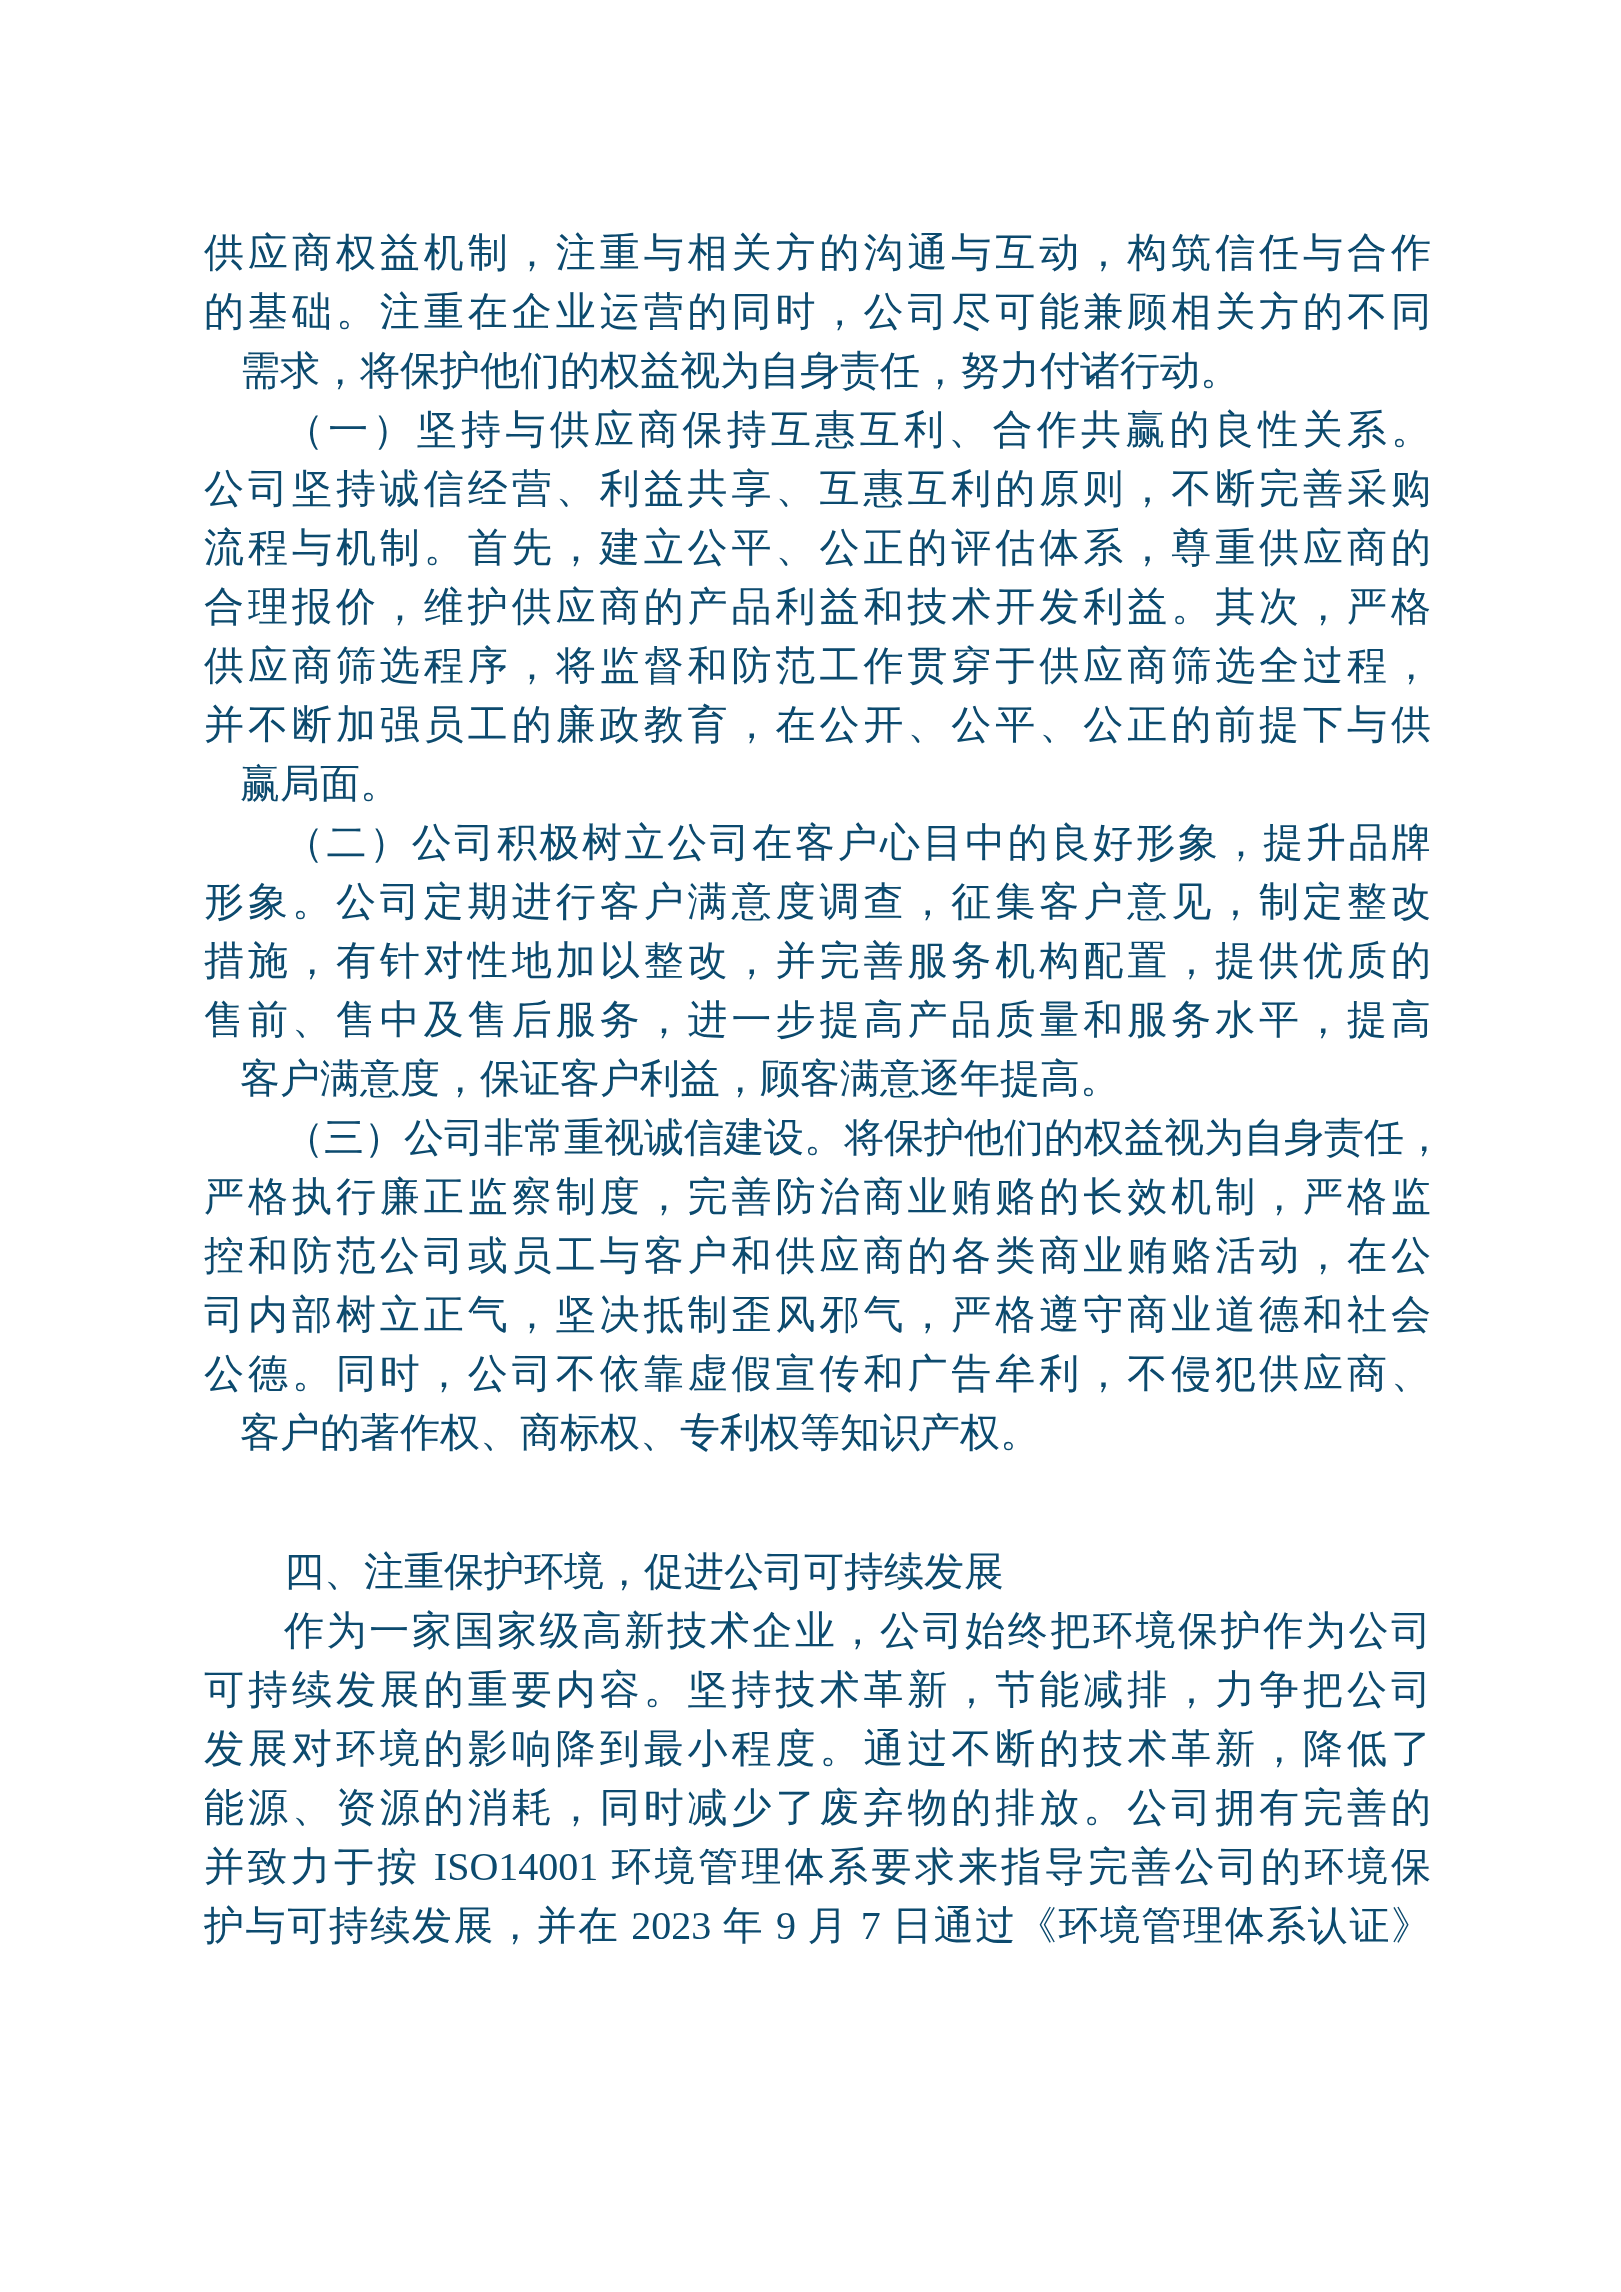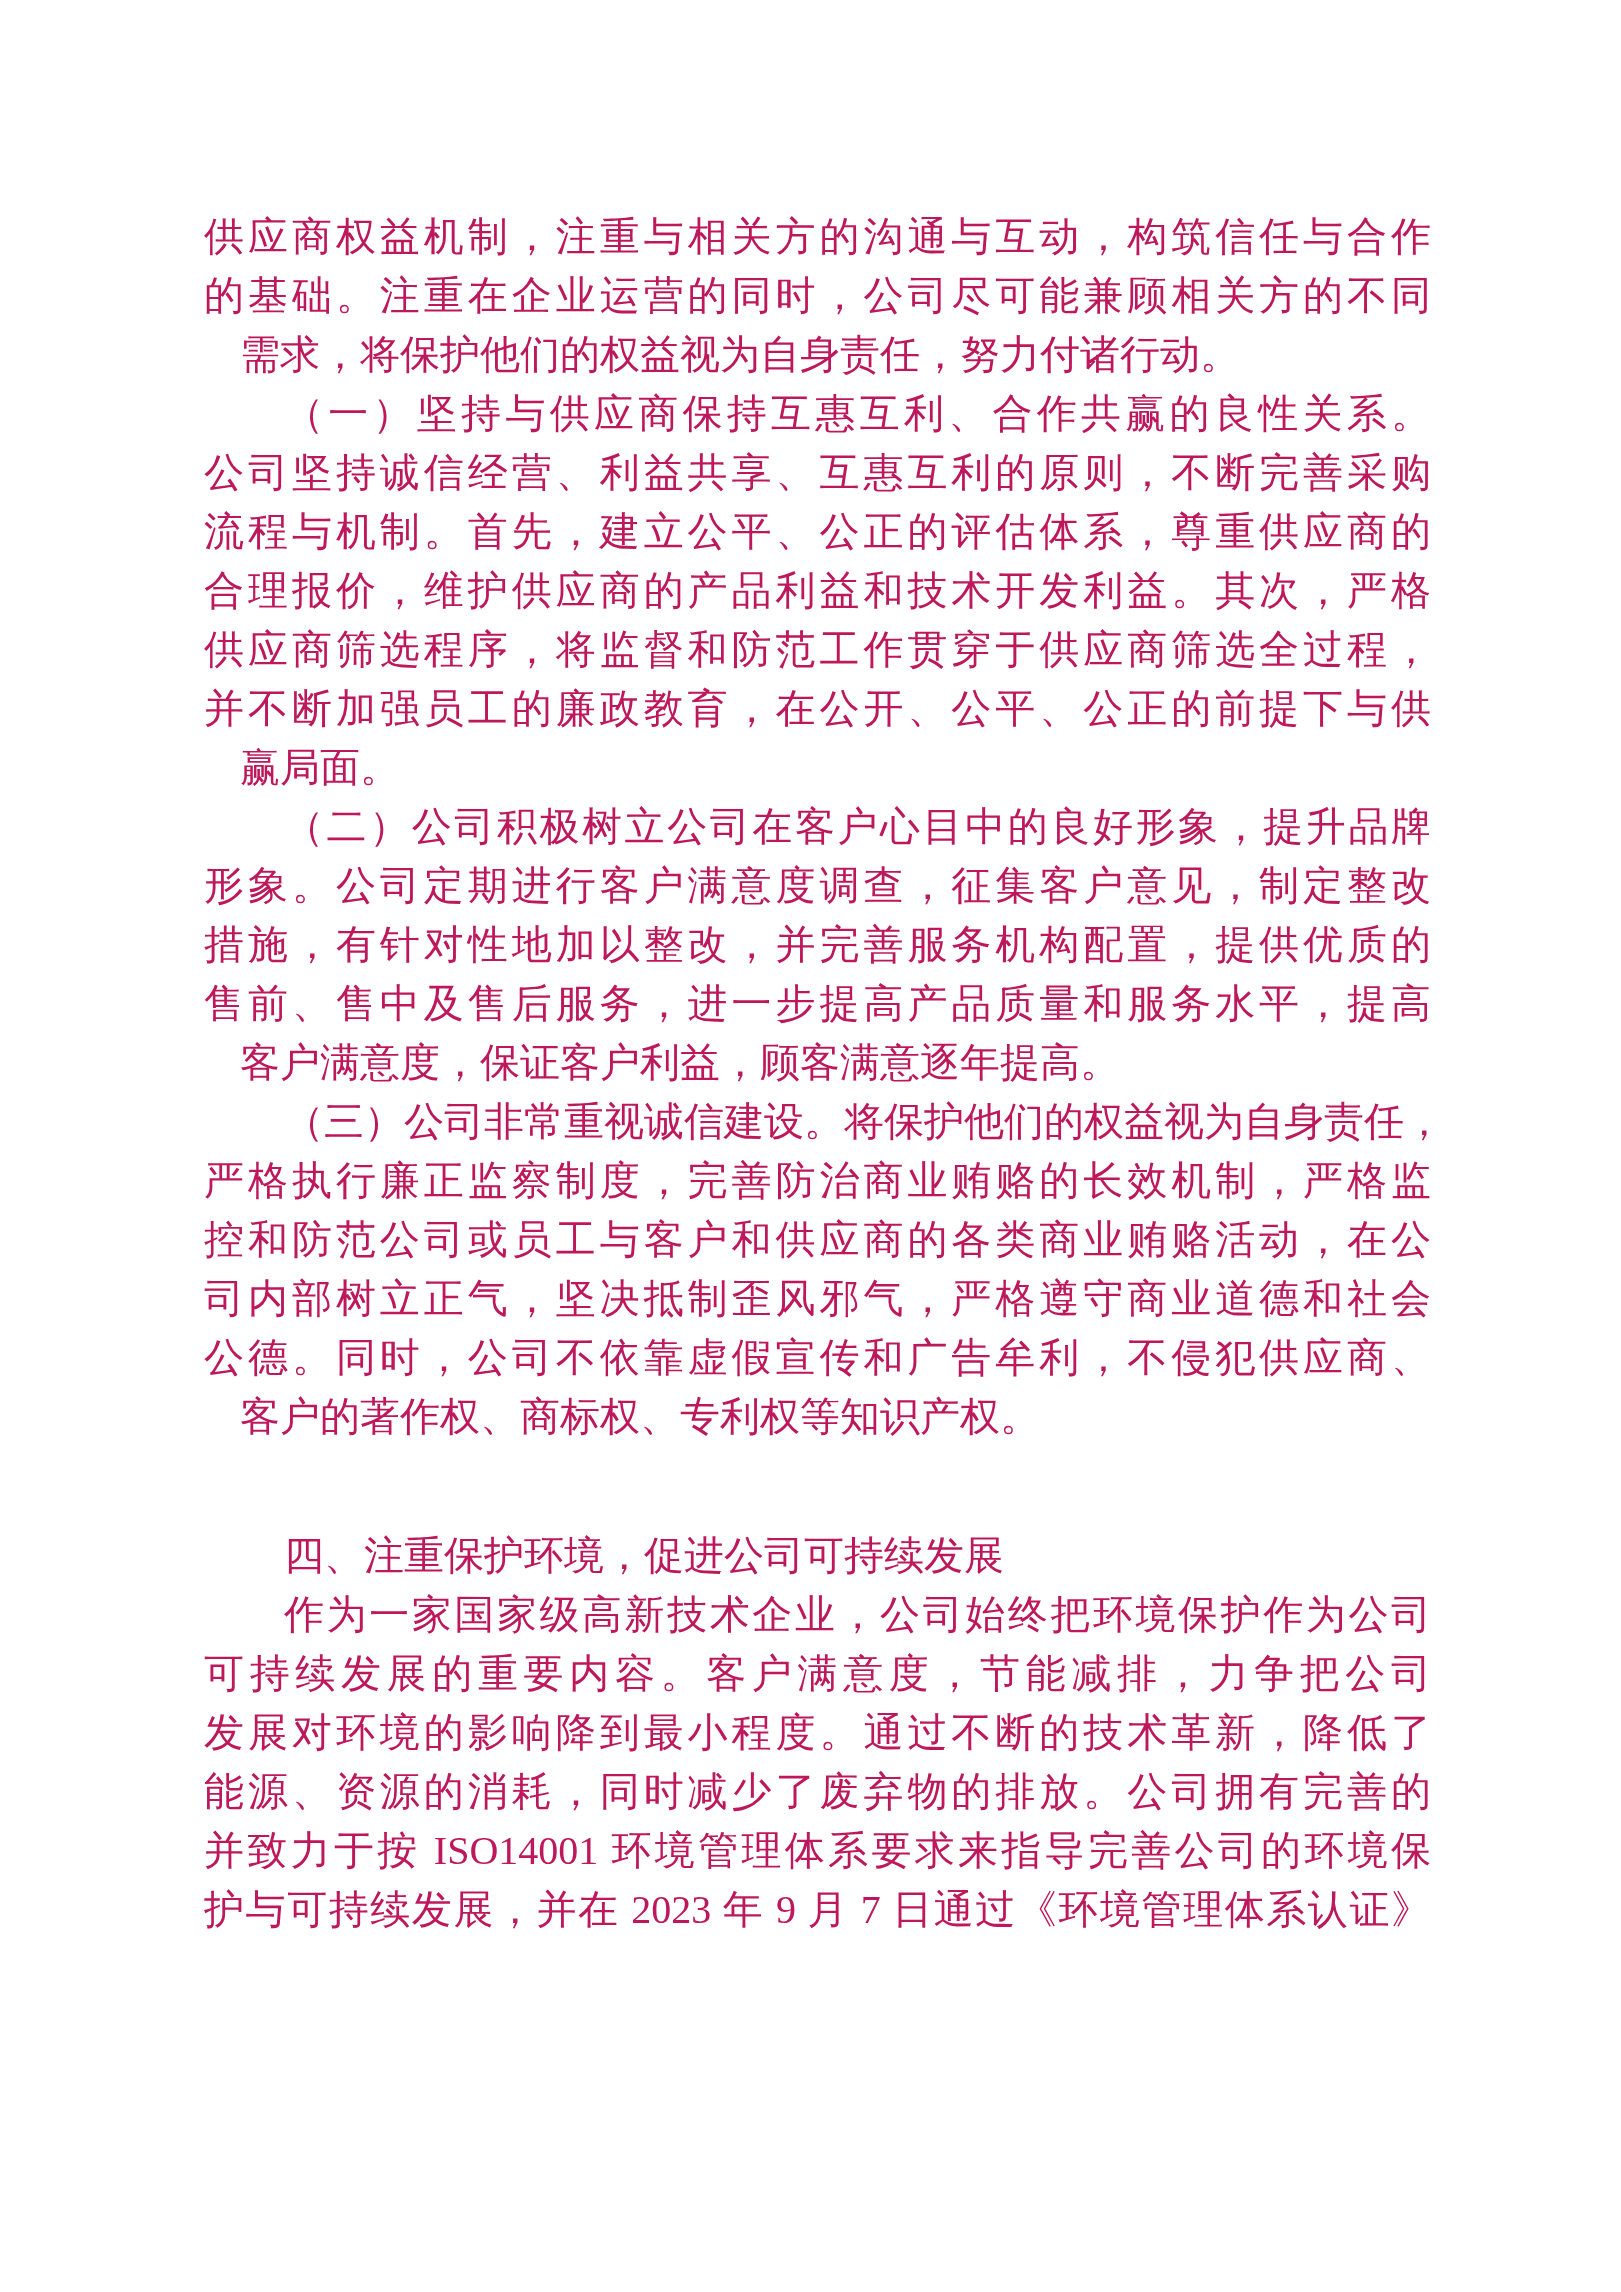--- a/index.html
+++ b/index.html
@@ -12,23 +12,23 @@
   .page {
     position: relative;
     width: 1621px;
     height: 2293px;
     background: #ffffff;
     overflow: hidden;
   }
   .text-col {
     position: absolute;
     left: 204px;
-    top: 207px;
+    top: 223px;
     width: 1227px;
-    color: #be185d;
+    color: #0c4a6e;
     font-size: 40px;
     line-height: 59px;
   }
   .para { margin: 0; padding: 0; }
   .ln {
     height: 59px;
     text-align: justify;
     text-align-last: justify;
     text-justify: inter-character;
     white-space: nowrap;
@@ -85,21 +85,21 @@
       <div class="ln">控和防范公司或员工与客户和供应商的各类商业贿赂活动，在公</div>
       <div class="ln">司内部树立正气，坚决抵制歪风邪气，严格遵守商业道德和社会</div>
       <div class="ln">公德。同时，公司不依靠虚假宣传和广告牟利，不侵犯供应商、</div>
       <div class="ln-last">客户的著作权、商标权、专利权等知识产权。</div>
     </div>
 
     <div class="heading">四、注重保护环境，促进公司可持续发展</div>
 
     <div class="para">
       <div class="ln ind">作为一家国家级高新技术企业，公司始终把环境保护作为公司</div>
-      <div class="ln">可持续发展的重要内容。客户满意度，节能减排，力争把公司</div>
+      <div class="ln">可持续发展的重要内容。坚持技术革新，节能减排，力争把公司</div>
       <div class="ln">发展对环境的影响降到最小程度。通过不断的技术革新，降低了</div>
       <div class="ln">能源、资源的消耗，同时减少了废弃物的排放。公司拥有完善的</div>
       <div class="ln">并致力于按 ISO14001 环境管理体系要求来指导完善公司的环境保</div>
       <div class="ln">护与可持续发展，并在 2023 年 9 月 7 日通过《环境管理体系认证》</div>
     </div>
 
   </div>
 </div>
 
 

